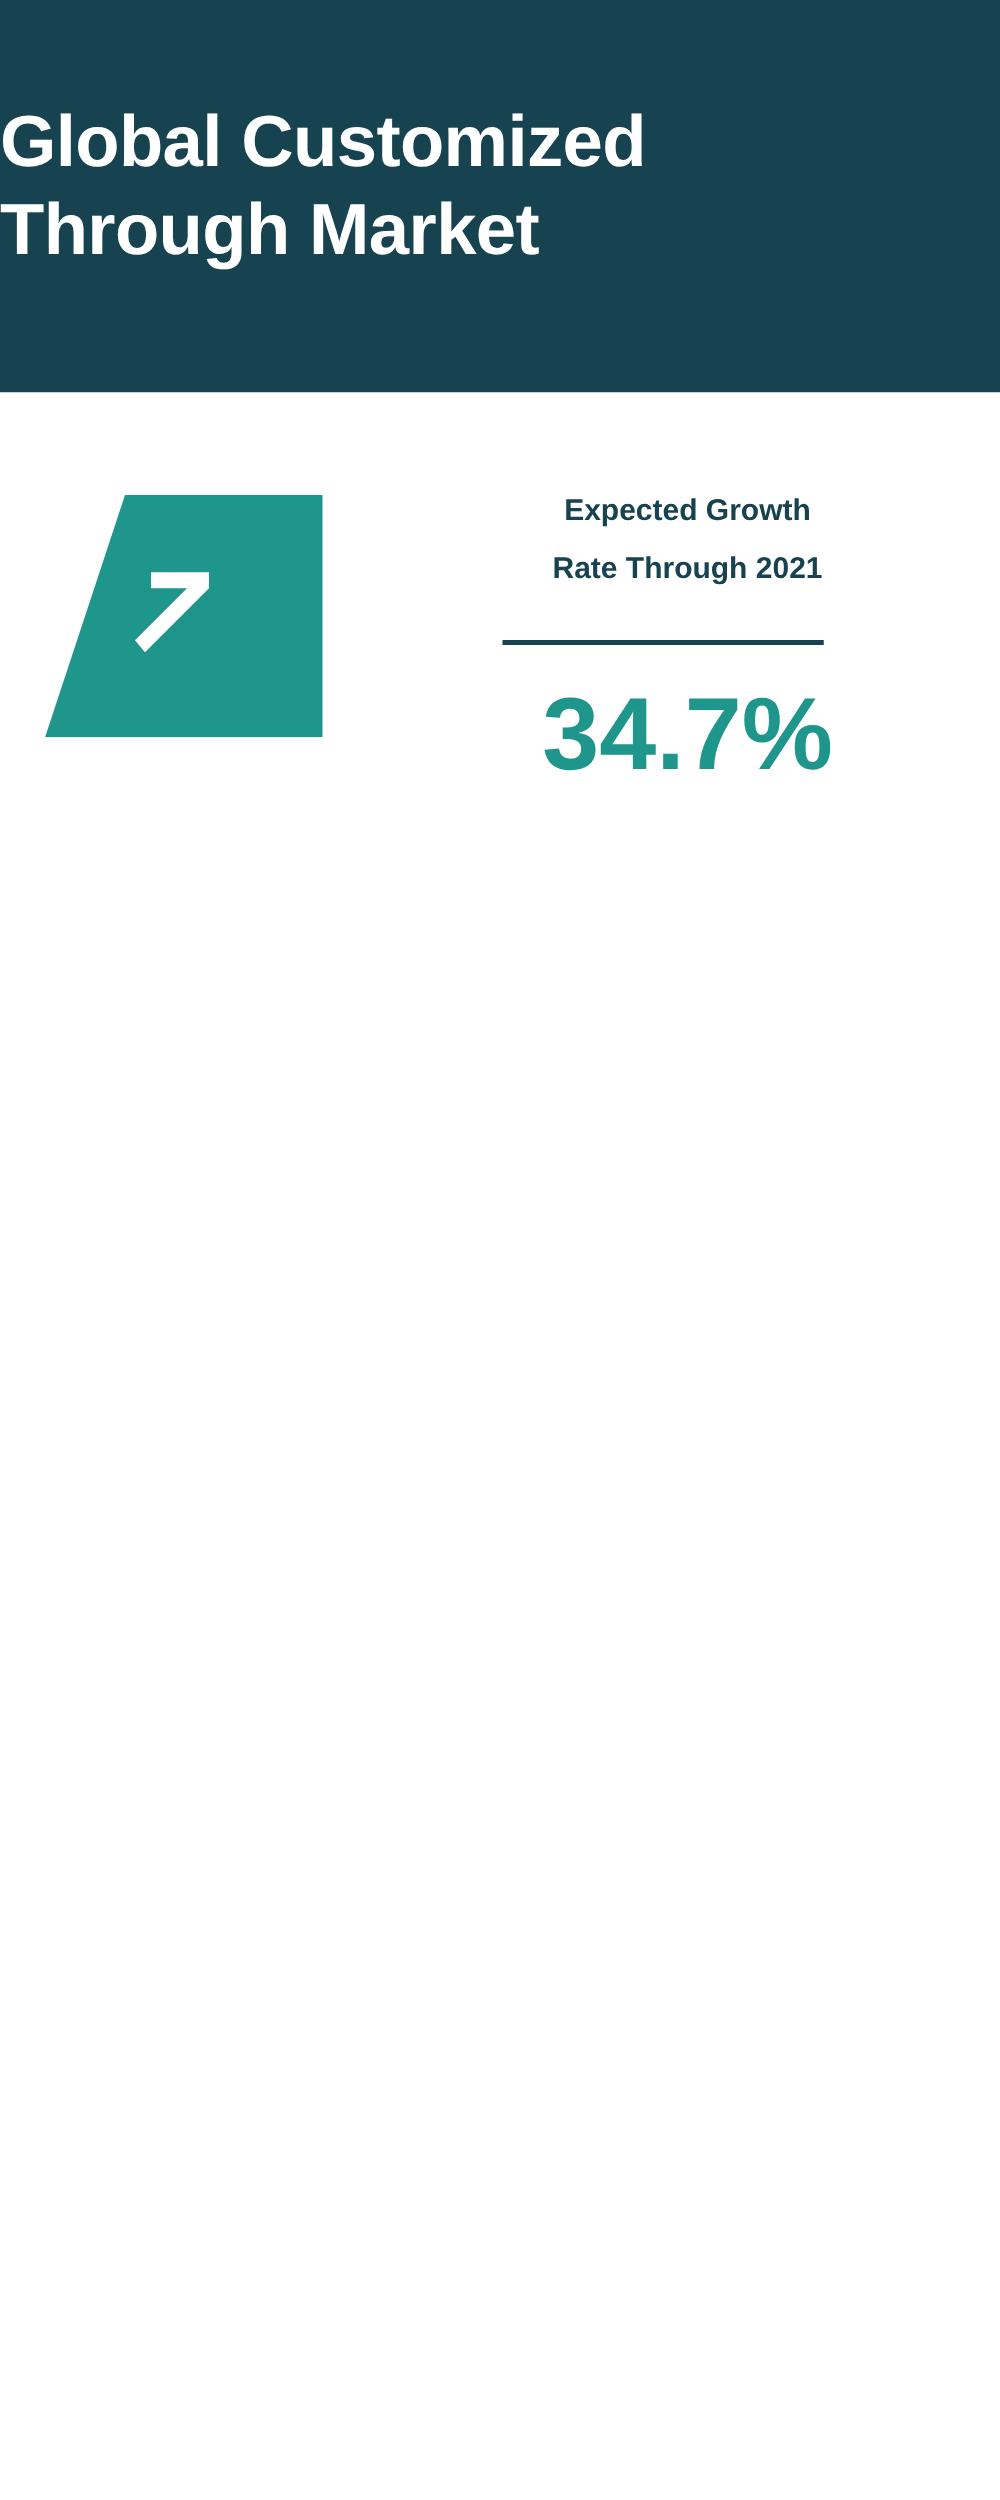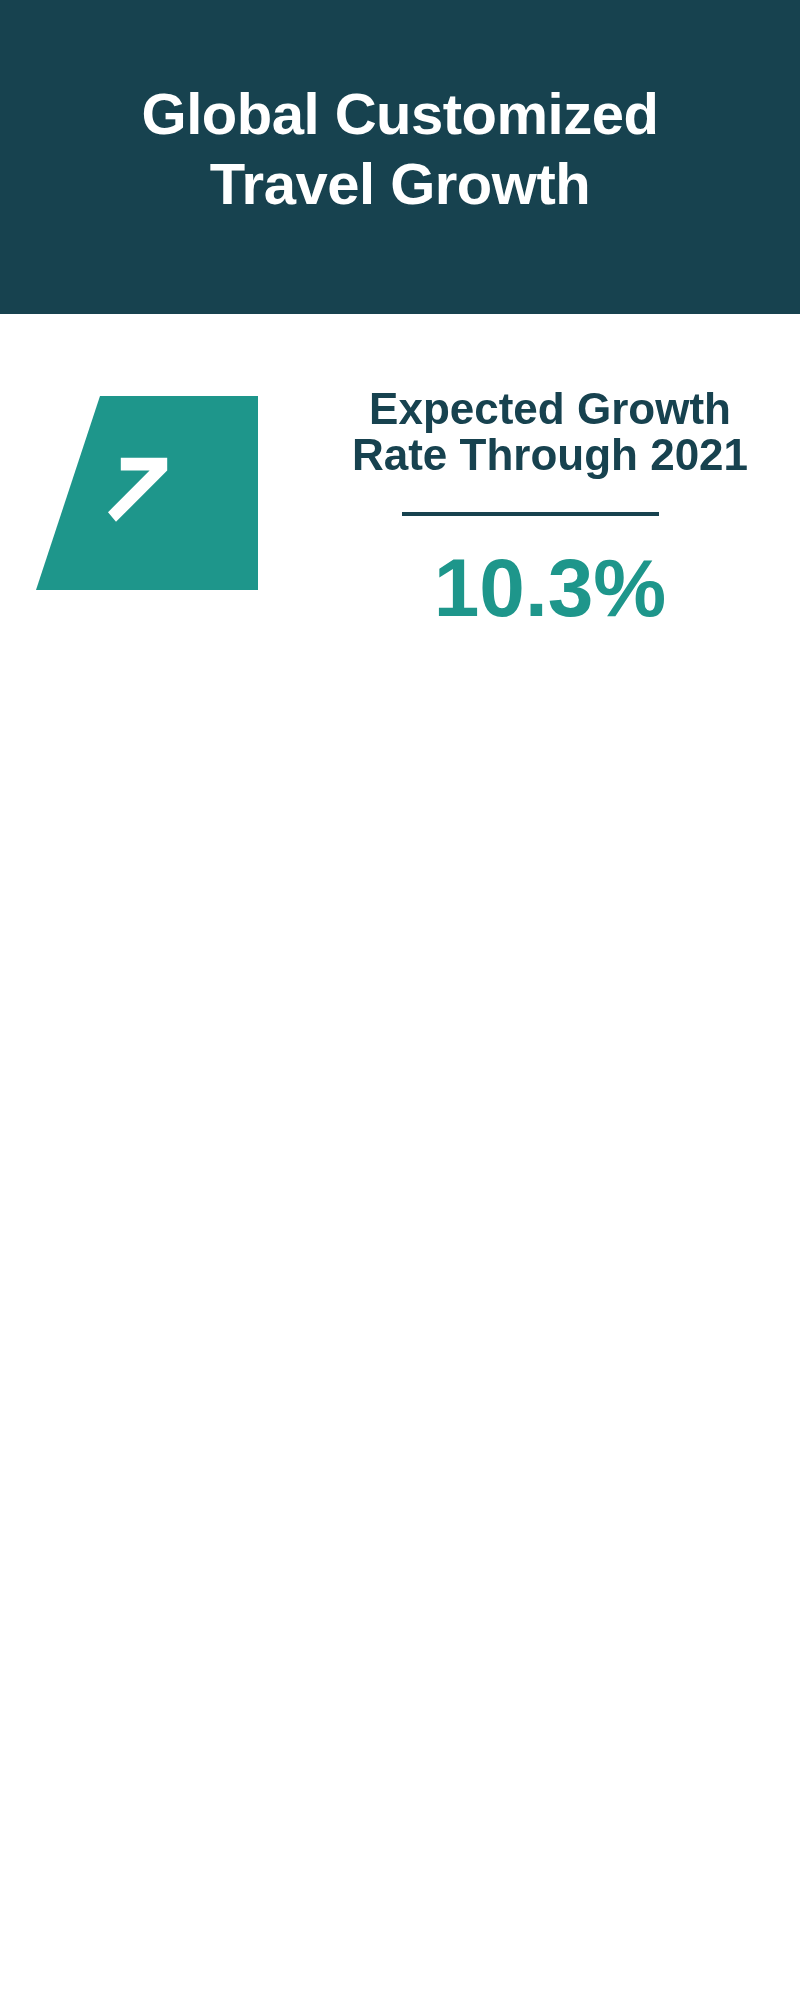--- a/index.html
+++ b/index.html
@@ -3,56 +3,56 @@
 <meta charset="utf-8">
 <style>
   html,body{margin:0;padding:0;}
   body{width:800px;height:2000px;background:#fff;
        font-family:"Liberation Sans",sans-serif;position:relative;overflow:hidden;
        -webkit-font-smoothing:antialiased;}
   .page{position:absolute;left:0;top:0;width:800px;height:2000px;overflow:hidden;}
 
   
   .header{position:absolute;left:0;top:0;width:800px;height:314px;background:#17424F;}
-  .header-title{position:absolute;left:0;top:79px;width:800px;text-align:center;
+  .header-title{position:absolute;left:0;top:79px;width:800px;
       color:#fff;font-size:58px;font-weight:700;line-height:70px;letter-spacing:-0.5px;}
 
   
   .white-body{position:absolute;left:0;top:314px;width:800px;height:830px;background:#fff;}
 
   .plg{position:absolute;background:#1E968B;}
 
-  .stat-head{position:absolute;color:#17424F;font-size:44px;font-weight:700;
+  .stat-head{position:absolute;color:#17424F;font-size:24px;font-weight:700;
       line-height:46px;text-align:center;}
   .stat-rule{position:absolute;height:4px;background:#17424F;}
   .stat-val{position:absolute;color:#1E968B;font-weight:700;text-align:center;
       line-height:74px;font-size:66px;}
 </style>
 </head>
 <body>
 
 <div class="page">
 
   <div class="header">
     <div class="header-title">
       <div>Global Customized</div>
-      <div>Travel Growth</div>
+      <div>Through Market</div>
     </div>
   </div>
 
   <div class="white-body"></div>
 
   <div class="plg" style="left:36px;top:396px;width:222px;height:194px;
               clip-path:polygon(64px 0,286px 0,222px 194px,0 194px);"></div>
   <svg class="icon-growth" viewBox="0 0 200 180" style="position:absolute;left:92px;top:408px;width:160px;height:170px;">
     <g fill="#ffffff">
       <path d="M30 126 L94 62 L94 46 L36 46 L36 62 L72 62 L20 114 Z"></path>
     </g>
   </svg>
 
   <div class="stat-head" style="left:340px;top:386px;width:420px;">
     <div>Expected Growth</div>
     <div>Rate Through 2021</div>
   </div>
   <div class="stat-rule" style="left:402px;top:512px;width:257px;"></div>
-  <div class="stat-val" style="left:340px;top:540px;width:420px;font-size:82px;line-height:96px;">10.3%</div>
+  <div class="stat-val" style="left:340px;top:540px;width:420px;font-size:82px;line-height:96px;">34.7%</div>
 
 </div>
 
 </body></html>

